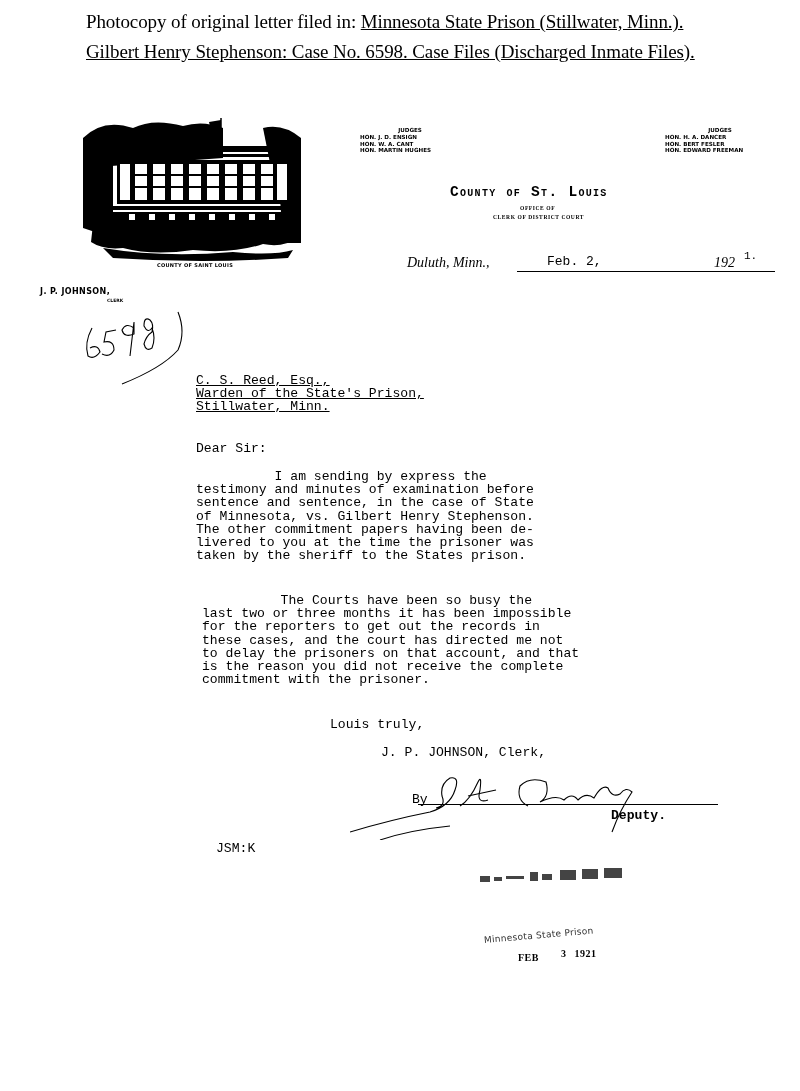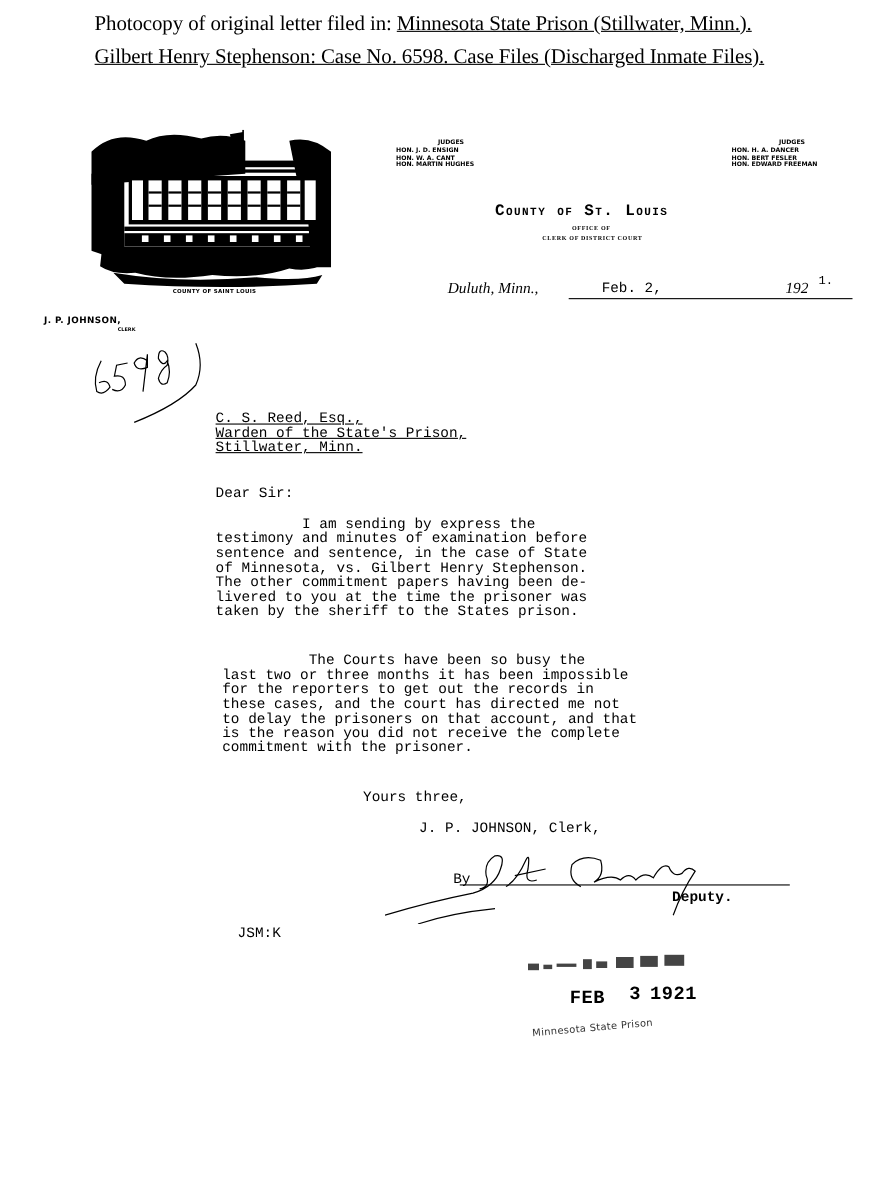--- a/index.html
+++ b/index.html
@@ -48,21 +48,21 @@
     .closing { left: 330px; top: 718px; }
     .signer { left: 381px; top: 746px; }
     .by { left: 412px; top: 793px; }
     .sigline { left: 418px; top: 804px; width: 300px; border-bottom: 1.5px solid #000; height: 0; }
     .signature { left: 350px; top: 770px; width: 320px; height: 70px; }
     .deputy { left: 611px; top: 809px; font-weight: bold; }
     .initials { left: 188px; top: 842px; margin-left: 28px; }
 
     
     .stamp-top { left: 478px; top: 866px; width: 170px; height: 22px; }
-    .stamp-date { left: 518px; top: 899px; font-family: Liberation Mono, monospace; font-weight: bold; font-size: 17px; letter-spacing: 0.5px; white-space: nowrap; }
+    .stamp-date { left: 518px; top: 952px; font-family: Liberation Serif, serif; font-weight: bold; font-size: 10px; letter-spacing: 0.5px; white-space: nowrap; }
     .stamp-date .feb { display: inline-block; margin-right: 22px; }
     .stamp-date .day { display: inline-block; margin-right: 8px; position: relative; top: -4px; }
     .stamp-date .yr { display: inline-block; position: relative; top: -4px; }
     .stamp-place { left: 484px; top: 935px; font-family: "DejaVu Sans", sans-serif; font-size: 9px; color: #333; transform: rotate(-5deg); transform-origin: left center; white-space: nowrap; letter-spacing: 0.3px; }
   </style>
 </head>
 <body>
 
 <div class="abs caption cap1">
   <span>Photocopy of original letter filed in:  </span><span class="u">Minnesota State Prison (Stillwater, Minn.).</span>
@@ -172,21 +172,21 @@
 </svg>
 
 <div class="abs tw addr"><div>C. S. Reed, Esq.,</div><div>Warden of the State's Prison,</div><div>Stillwater, Minn.</div></div>
 
 <div class="abs tw salutation">Dear Sir:</div>
 
 <div class="abs tw para1"><div>          I am sending by express the</div><div>testimony and minutes of examination before</div><div>sentence and sentence, in the case of State</div><div>of Minnesota, vs. Gilbert Henry Stephenson.</div><div>The other commitment papers having been de-</div><div>livered to you at the time the prisoner was</div><div>taken by the sheriff to the States prison.</div></div>
 
 <div class="abs tw para2"><div>          The Courts have been so busy the</div><div>last two or three months it has been impossible</div><div>for the reporters to get out the records in</div><div>these cases, and the court has directed me not</div><div>to delay the prisoners on that account, and that</div><div>is the reason you did not receive the complete</div><div>commitment with the prisoner.</div></div>
 
-<div class="abs tw closing">Yours three,</div>
+<div class="abs tw closing">Louis truly,</div>
 <div class="abs tw signer">J. P. JOHNSON, Clerk,</div>
 
 <div class="abs tw by">By</div>
 <div class="abs sigline"></div>
 
 <svg class="abs signature" viewBox="0 0 320 70" fill="none" stroke="#000" stroke-width="1.1">
   <title>J. A. Moody</title>
   <path d="M0,62 Q40,50 80,42 Q100,36 105,20 Q110,6 100,8 Q90,14 92,26 Q96,36 86,38"></path>
   <path d="M110,36 Q120,30 128,12 Q132,4 130,20 Q126,34 138,30"></path>
   <path d="M118,26 L146,20"></path>

